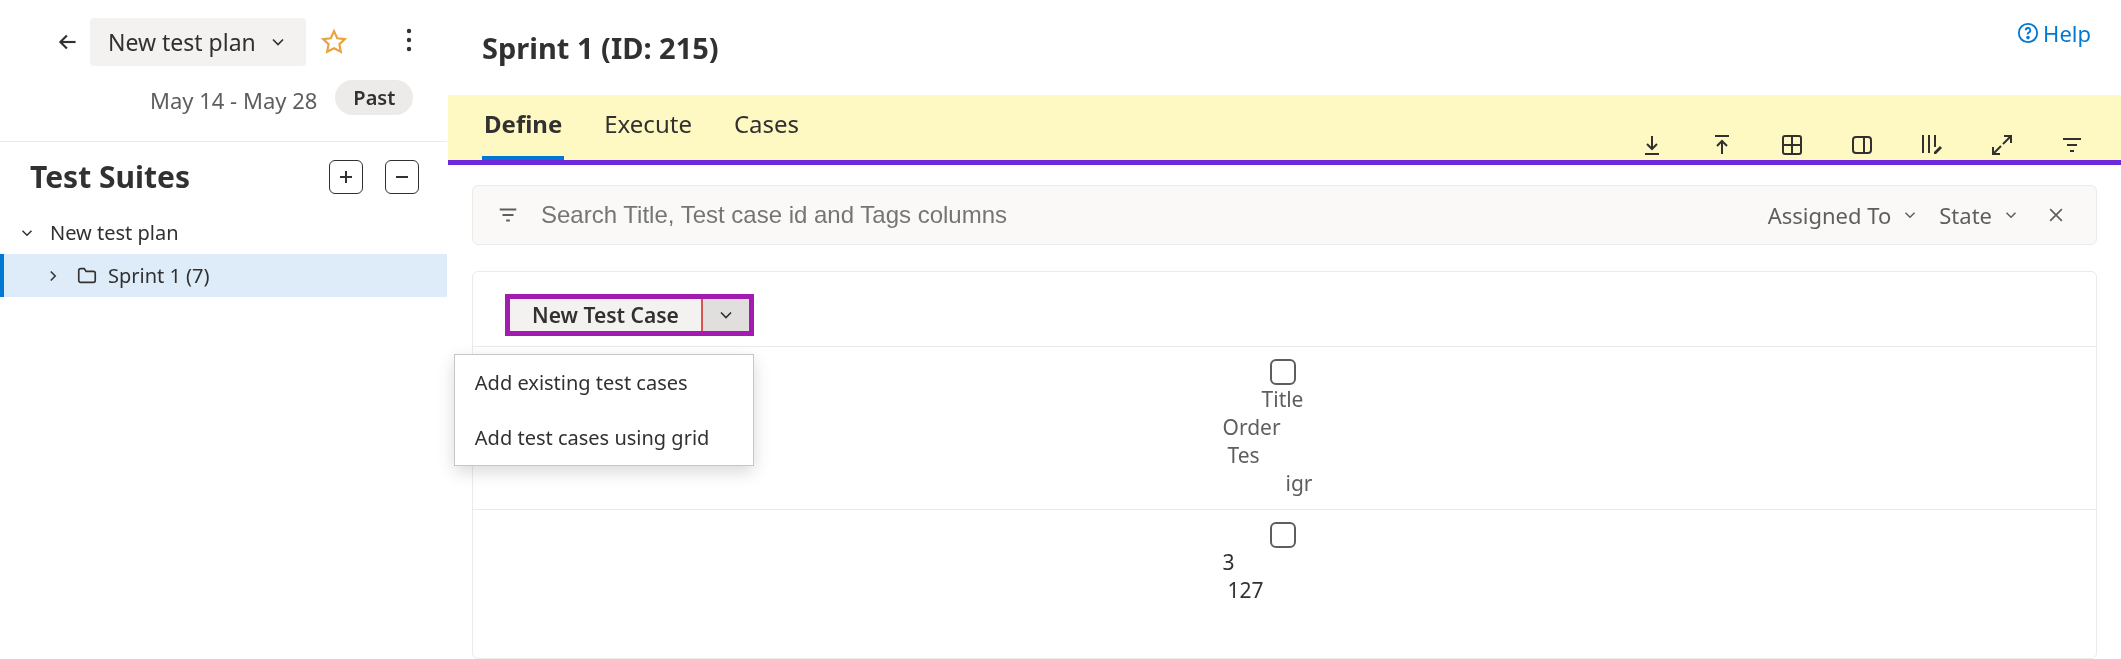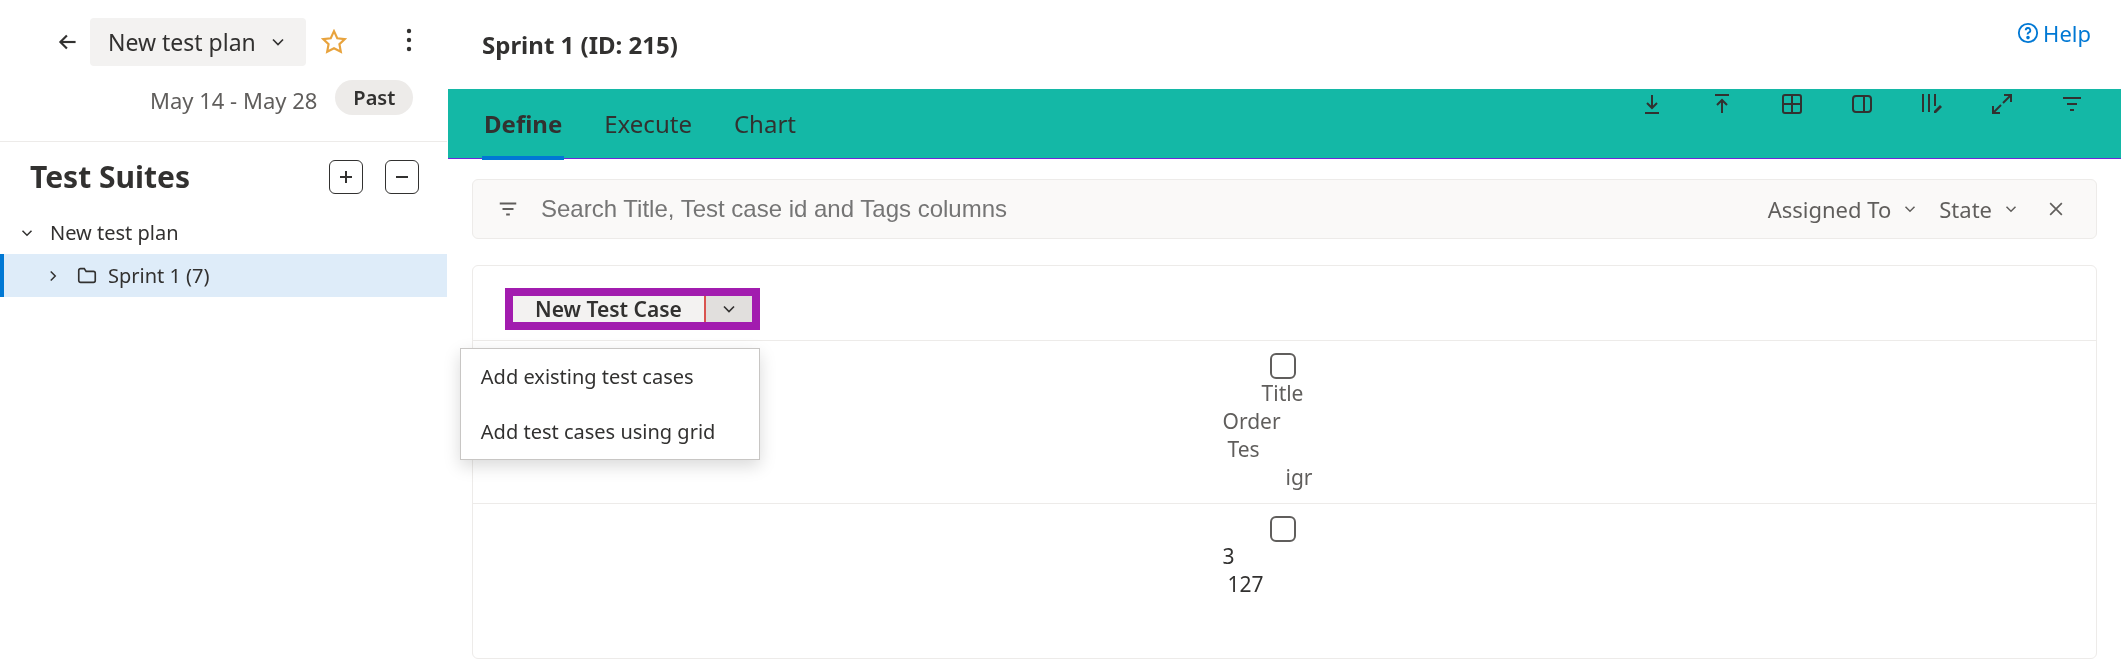--- a/index.html
+++ b/index.html
@@ -96,30 +96,30 @@
 
   
   .right { flex:1; display:flex; flex-direction:column; position:relative; }
   .help-link {
     position:absolute; top:18px; right:30px;
     color:#0078d4; font-size:22px;
     display:flex;align-items:center;gap:4px;
     cursor:pointer;
   }
   .page-title {
-    font-size:24px; font-weight:700;
+    font-size:29px; font-weight:700;
     padding:28px 18px 0 34px;
   }
   .tabs-bar {
     margin-top:28px;
-    background:#14b8a6;
-    display:flex; align-items:flex-start;
+    background:#fef9c3;
+    display:flex; align-items:flex-end;
     padding:0 34px;
     height:70px;
-    border-bottom:1px solid #6d28d9;
+    border-bottom:5px solid #6d28d9;
   }
   .tabs { display:flex; gap:38px; }
   .tab {
     font-size:24px; padding:18px 2px 16px;
     cursor:pointer; color:#323130;
     border-bottom:4px solid transparent;
   }
   .tab.active { font-weight:700; border-bottom-color:#0078d4; }
   .toolbar-icons {
     margin-left:auto; display:flex; gap:40px;
@@ -152,21 +152,21 @@
     flex:1;
   }
   .cases-head {
     display:flex;align-items:center;justify-content:space-between;
     padding:22px 24px 10px 32px;
   }
   .cases-title { font-size:28px;font-weight:400; }
   .split-wrap { position:relative; }
   .split-main {
     display:flex;align-items:center;
-    border:8px solid #a21caf;
+    border:5px solid #a21caf;
     background:#f3f2f1;
     height:42px;
   }
   .split-label {
     padding:0 22px;font-size:21px;font-weight:600;cursor:pointer;
   }
   .split-caret {
     width:48px;height:100%;display:flex;align-items:center;justify-content:center;
     background:#e1dfdd;cursor:pointer;border-left:2px solid #d9534f;
   }
@@ -287,21 +287,21 @@
       </svg>
     <span>Help</span>
   </div>
 
   <div class="page-title">Sprint 1 (ID: 215)</div>
 
   <div class="tabs-bar">
     <div class="tabs">
       <div class="tab active"><span>Define</span></div>
       <div class="tab"><span>Execute</span></div>
-      <div class="tab"><span>Chart</span></div>
+      <div class="tab"><span>Cases</span></div>
     </div>
     <div class="toolbar-icons">
       <div class="ticon">
         <svg width="24" height="24" viewBox="0 0 24 24" fill="none" stroke="#323130" stroke-width="2">
             <path d="M12 3v13"></path>
             <path d="M7 11l5 5 5-5"></path>
             <path d="M5 21h14"></path>
           </svg>
       </div>
       <div class="ticon">

